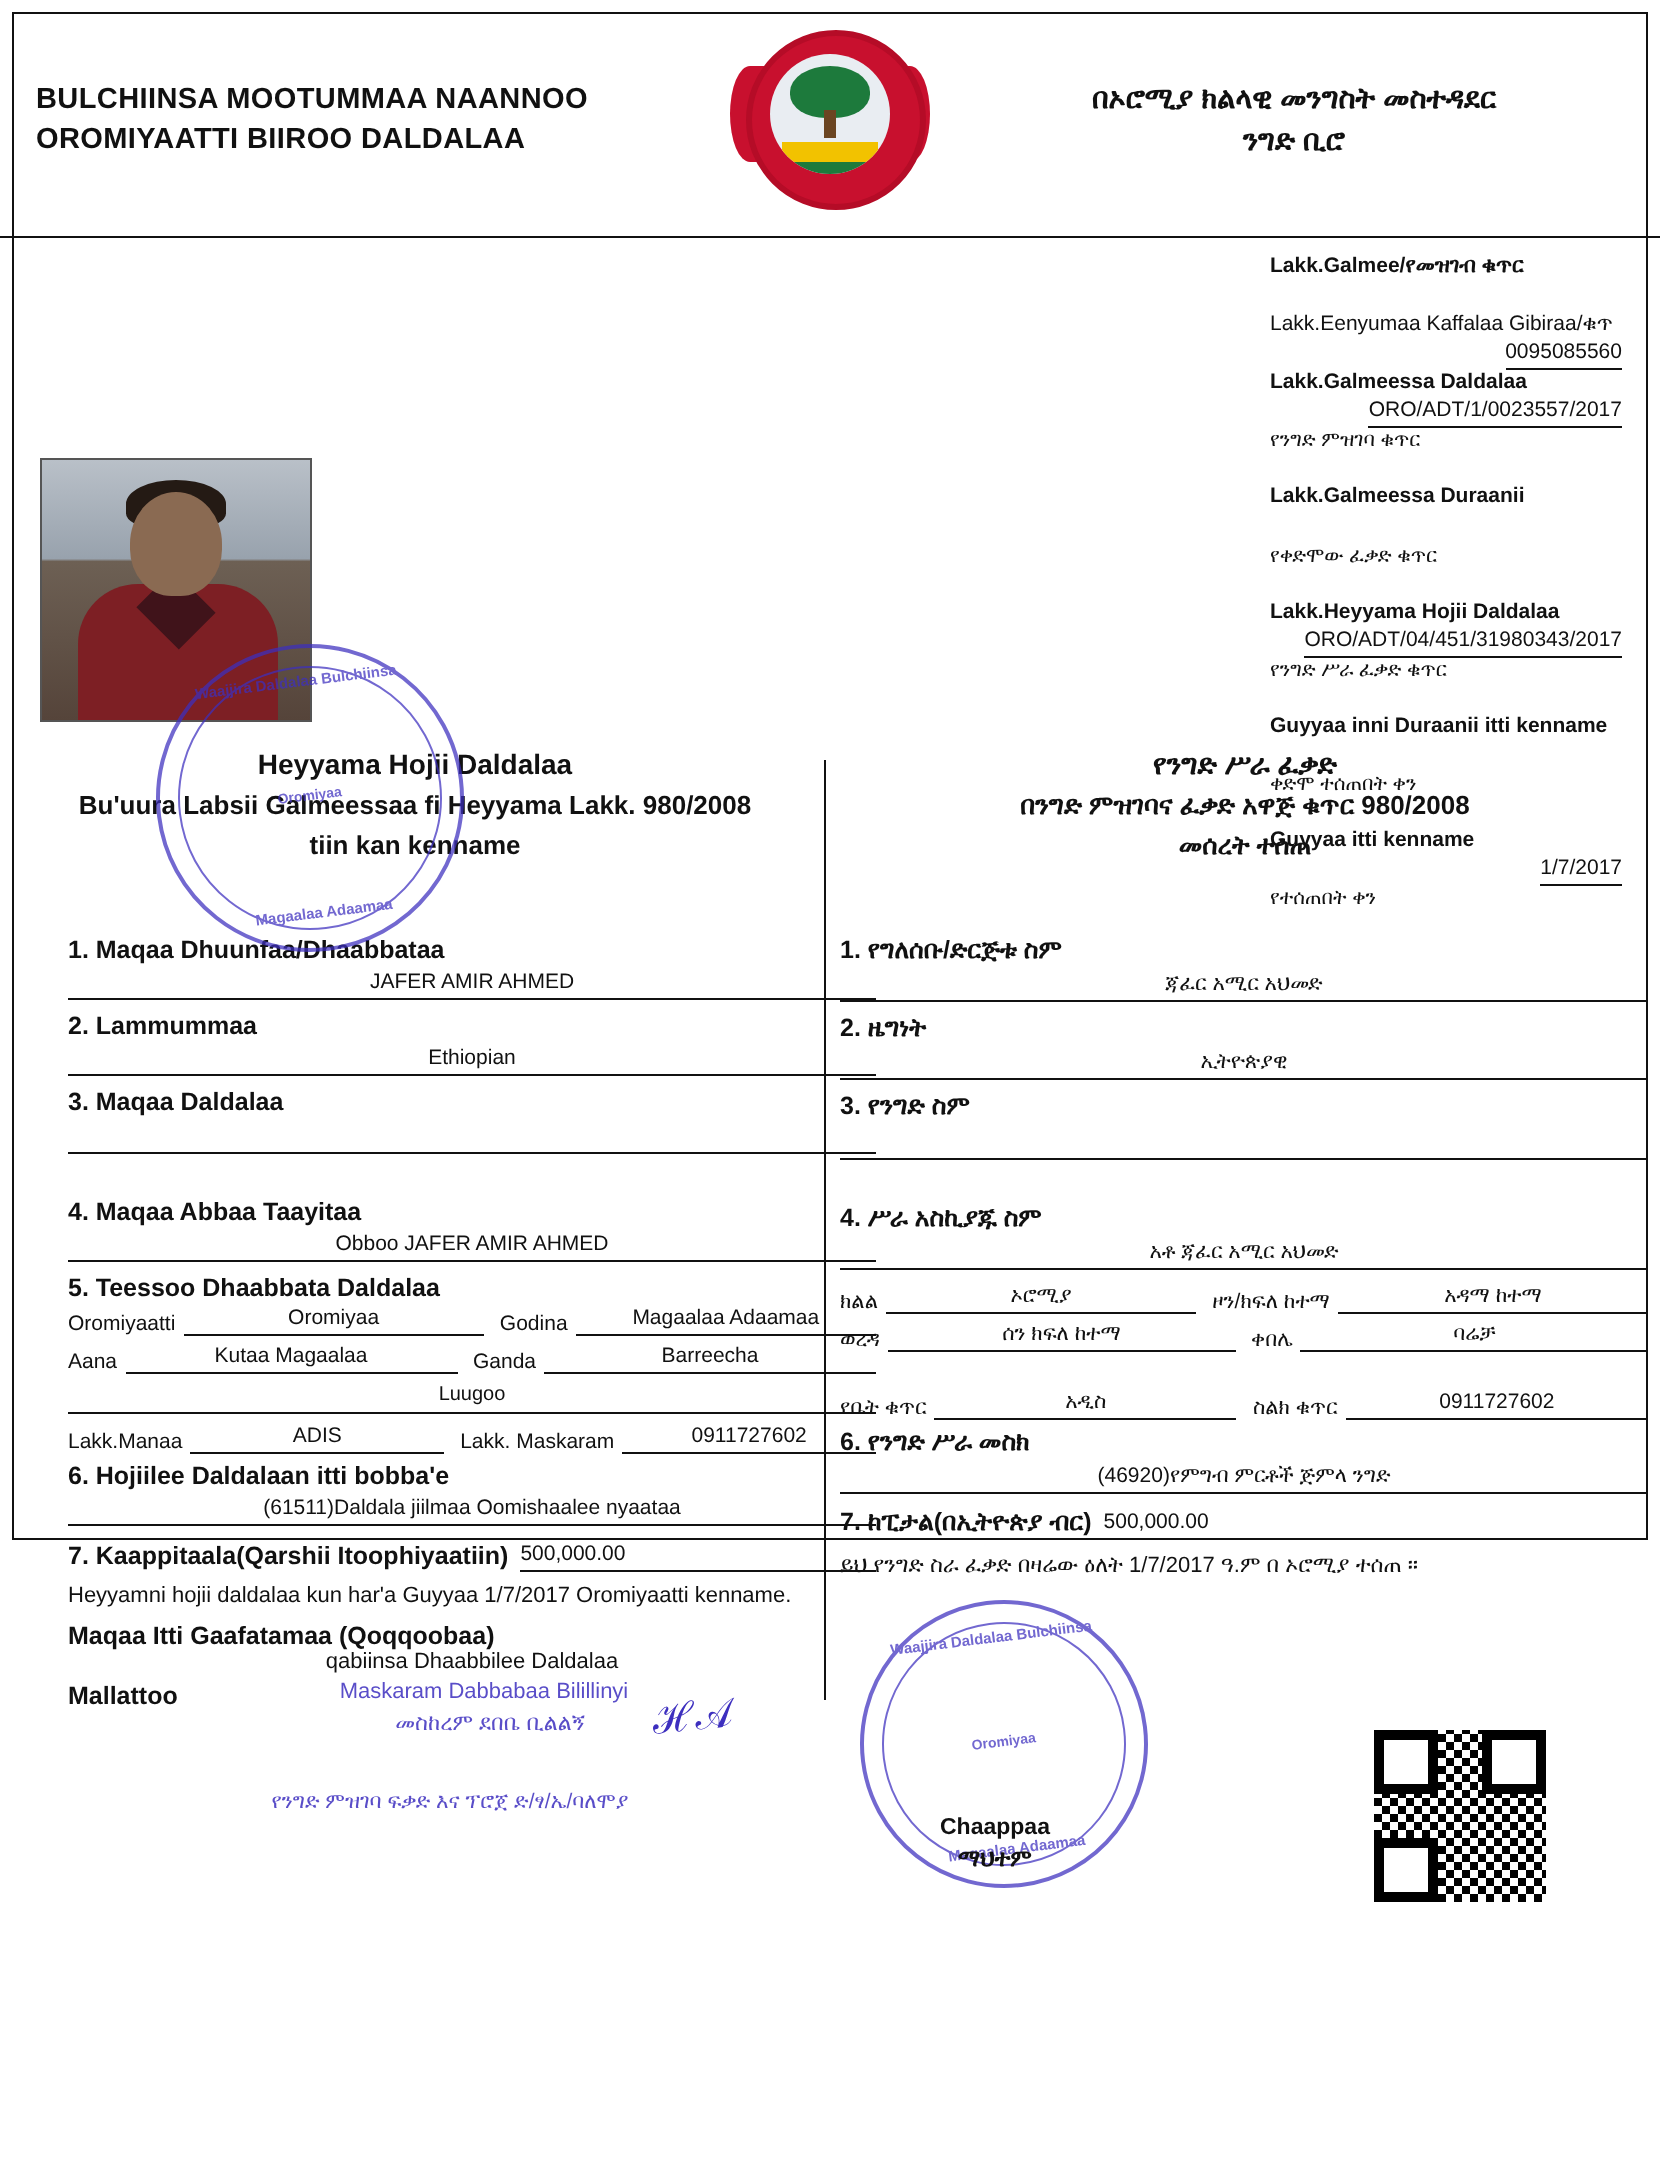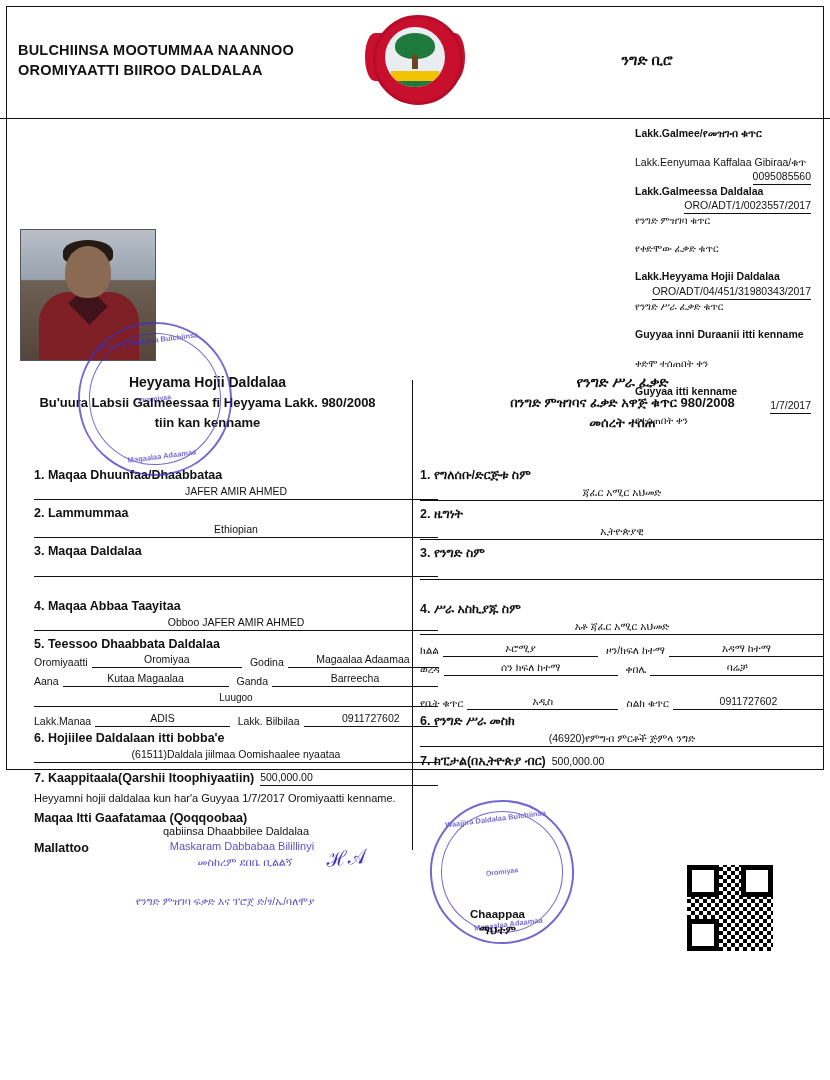--- a/index.html
+++ b/index.html
@@ -424,20 +424,21 @@
       <div class="ring"></div>
       <div class="inner">
         <div class="tree"></div>
         <div class="trunk"></div>
         <div class="band"></div>
         <div class="band2"></div>
       </div>
     </div>
 
     <div class="header-right">
+      <div>በኦሮሚያ ክልላዊ መንግስት መስተዳደር</div>
       <div>ንግድ ቢሮ</div>
     </div>
   </div>
 
   <hr class="hr-main">
 
   <div class="topinfo">
     <div class="photo">
       <div class="body"></div>
       <div class="collar"></div>
@@ -459,20 +460,24 @@
 
       <div class="frow">
           <div class="flabel b">Lakk.Galmeessa Daldalaa</div>
           <div class="fval">ORO/ADT/1/0023557/2017</div>
         </div>
       <div class="frow sub">
           <div class="fsub">የንግድ ምዝገባ ቁጥር</div>
           <div class="fval"></div>
         </div>
 
+      <div class="frow">
+          <div class="flabel b">Lakk.Galmeessa Duraanii</div>
+          <div class="fval"></div>
+        </div>
       <div class="frow sub">
           <div class="fsub">የቀድሞው ፈቃድ ቁጥር</div>
           <div class="fval"></div>
         </div>
 
       <div class="frow">
           <div class="flabel b">Lakk.Heyyama Hojii Daldalaa</div>
           <div class="fval">ORO/ADT/04/451/31980343/2017</div>
         </div>
       <div class="frow sub">
@@ -542,21 +547,21 @@
         <div class="arow">
           <span class="acell-lab">Aana</span>
           <span class="acell-val">Kutaa Magaalaa</span>
           <span class="acell-lab">Ganda</span>
           <span class="acell-val">Barreecha</span>
         </div>
         <div class="small-center">Luugoo</div>
         <div class="arow">
           <span class="acell-lab">Lakk.Manaa</span>
           <span class="acell-val">ADIS</span>
-          <span class="acell-lab">Lakk. Bilbilaa</span>
+          <span class="acell-lab">Lakk. Maskaram</span>
           <span class="acell-val">0911727602</span>
         </div>
       </div>
 
       <div class="q">6. Hojiilee Daldalaan itti bobba'e</div>
       <div class="ans">(61511)Daldala jiilmaa Oomishaalee nyaataa</div>
 
       <div class="amountrow">
         <span class="q">7. Kaappitaala(Qarshii Itoophiyaatiin)</span>
         <span class="amt">500,000.00</span>
@@ -605,20 +610,21 @@
       </div>
 
       <div class="q">6. የንግድ ሥራ መስክ</div>
       <div class="ans">(46920)የምግብ ምርቶች ጅምላ ንግድ</div>
 
       <div class="amountrow">
         <span class="q">7. ከፒታል(በኢትዮጵያ ብር)</span>
         <span class="amt">500,000.00</span>
       </div>
 
+      <div class="note-am">ይህ የንግድ ስራ ፈቃድ በዛሬው ዕለት 1/7/2017 ዓ.ም በ ኦሮሚያ ተሰጠ ።</div>
     </div>
   </div>
 
   <div class="stamp" id="stamp1">
     <div class="inner-ring"></div>
     <div class="txt-top">Waajjira Daldalaa Bulchiinsa</div>
     <div class="core">Oromiyaa</div>
     <div class="txt-bot">Magaalaa Adaamaa</div>
   </div>
 

